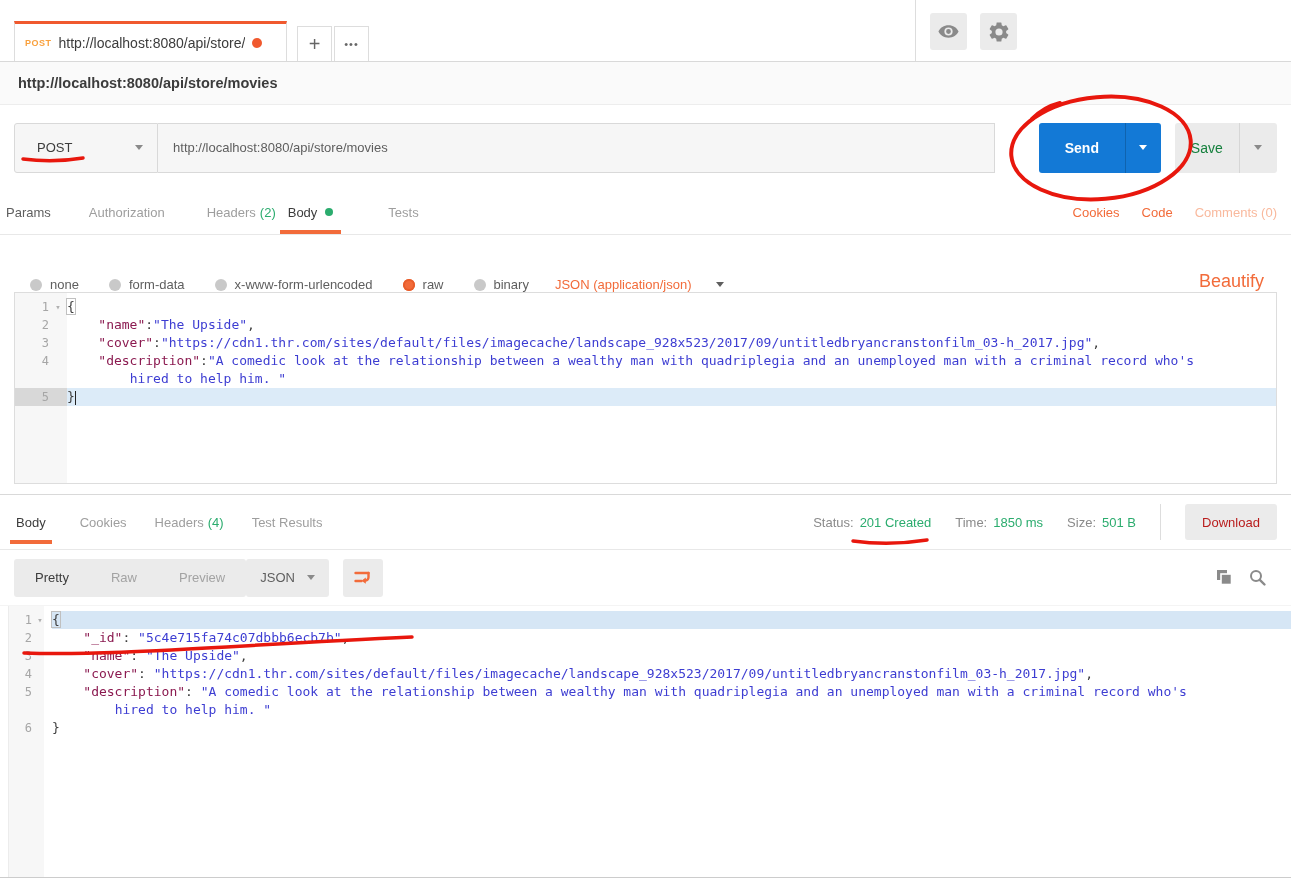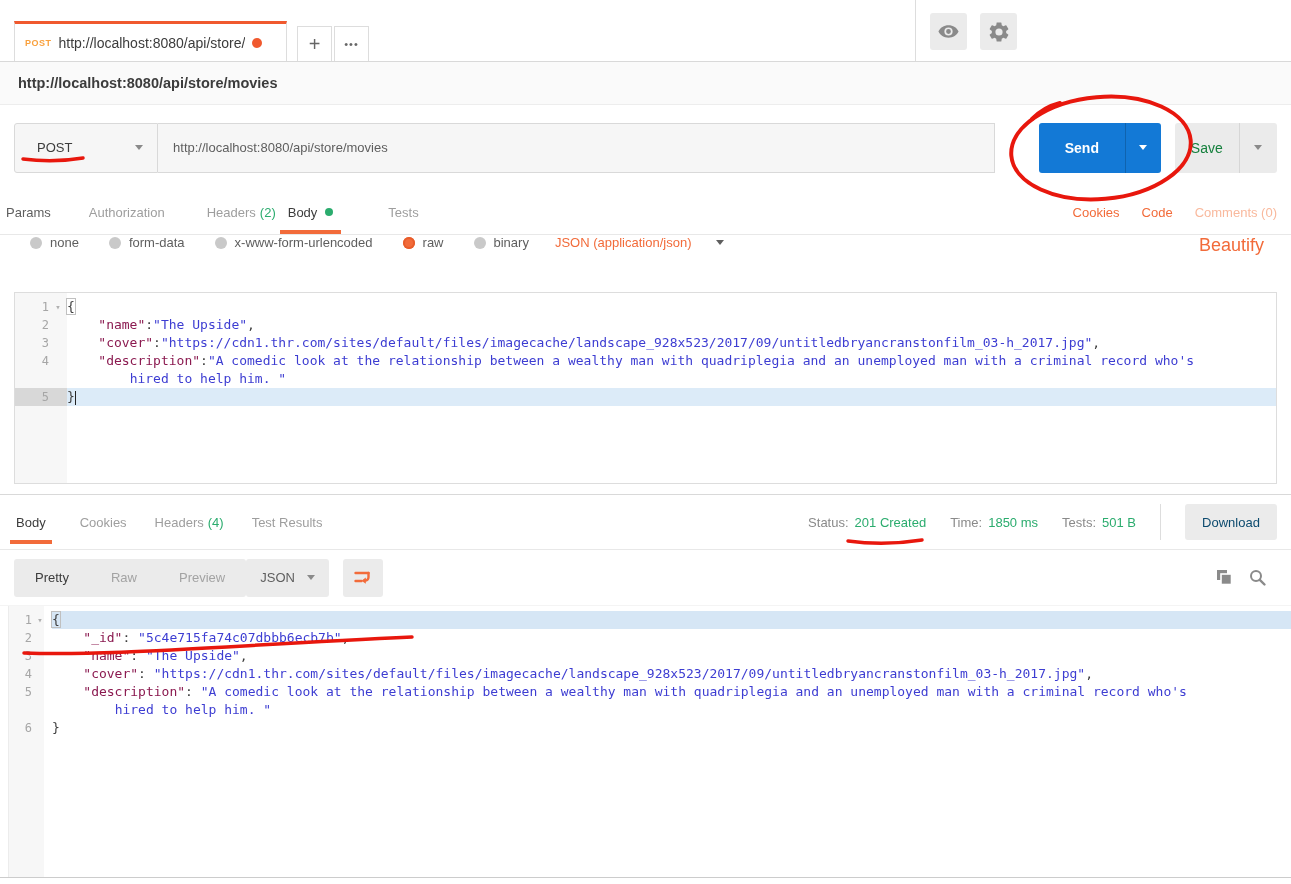--- a/index.html
+++ b/index.html
@@ -63,21 +63,21 @@
   .rtab-headers{margin-right:4px}
   .rtab-body{color:#3c3c3c;padding:0 8px;margin-right:47px}
   .rtab-pre{margin-right:37px}
   .rtab-body .dot{width:8px;height:8px;border-radius:50%;background:var(--success-green);margin-left:8px}
   .rtab-body::after{content:"";position:absolute;left:0;right:0;bottom:0;height:4px;background:var(--accent-orange)}
   .req-links{margin-left:auto;display:flex;align-items:center;gap:22px;padding-right:14px;font-size:13px}
   .lnk{color:var(--accent-orange);cursor:pointer}
   .lnk.faded{color:#f9b99d}
 
   
-  .body-type-row{height:57px;display:flex;align-items:flex-start;padding:0 14px;background:#fff}
+  .body-type-row{height:57px;display:flex;align-items:flex-end;padding:0 14px;background:#fff}
   .radio-item{display:flex;align-items:center;gap:8px;margin-left:16px;font-size:13px;color:#5e5e5e;cursor:pointer}
   .radio-item:first-child{margin-left:16px}
   .radio{width:12px;height:12px;border-radius:50%;background:#c9c9c9}
   .radio.sel{background:var(--accent-orange);box-shadow:inset 0 0 0 2px #e85d2b}
   .ctype-select{display:flex;align-items:center;gap:25px;margin-left:26px;font-size:13px;color:var(--accent-orange);cursor:pointer}
   .beautify{margin-left:auto;margin-right:13px;font-size:18px;color:var(--accent-orange);cursor:pointer}
 
   
   .editor{font-family:"DejaVu Sans Mono","Liberation Mono",monospace;font-size:13px;line-height:18px;color:#3c3c3c;position:relative}
   .gutter-bg{position:absolute;top:0;bottom:0;background:#f7f7f7;z-index:1}
@@ -104,21 +104,21 @@
   .resp-meta{height:55px;border-bottom:1px solid #e8e8e8;display:flex;align-items:stretch;background:#fff;position:relative;padding-left:10px}
   .resp-tabs{display:flex;align-items:stretch;gap:28px}
   .resp-tab{position:relative;display:flex;align-items:center;font-size:13px;color:#9e9e9e;cursor:pointer}
   .resp-tab .cnt{color:var(--success-green);margin-left:4px}
   .resp-tab-body{color:#3c3c3c;padding:0 6px}
   .resp-tab-body::after{content:"";position:absolute;left:0;right:0;bottom:5px;height:4px;background:var(--accent-orange)}
   .resp-status{margin-left:auto;display:flex;align-items:center;gap:24px;font-size:13px;padding-right:14px}
   .stat-pair{position:relative;display:flex;gap:6px;color:#8a8a8a}
   .stat-val{color:var(--success-green)}
   .vdiv{width:1px;height:36px;background:#ddd}
-  .download-btn{width:92px;height:36px;background:#ebebeb;border-radius:3px;color:#0c4a6e;font-size:13px;
+  .download-btn{width:92px;height:36px;background:#ebebeb;border-radius:3px;color:#b91c1c;font-size:13px;
     display:flex;align-items:center;justify-content:center;cursor:pointer}
 
   
   .pretty-row{height:55px;display:flex;align-items:center;padding:0 14px;background:#fff}
   .seg{display:flex;height:38px;background:#ebebeb;border-radius:3px;align-items:center}
   .seg .seg-item{padding:0 21px;font-size:13px;color:#a3a3a3;cursor:pointer}
   .seg .seg-item.on{color:#3c3c3c}
   .fmt-select{height:38px;background:#ebebeb;border-radius:3px;display:flex;align-items:center;
     gap:12px;padding:0 14px;font-size:13px;color:#5e5e5e;cursor:pointer}
   .wrap-btn{height:38px;width:40px;background:#ebebeb;border-radius:3px;margin-left:14px;display:flex;align-items:center;justify-content:center;cursor:pointer}
@@ -316,21 +316,21 @@
       <span class="stat-val">201 Created</span>
       <svg class="anno" style="left:38px;top:20px;overflow:visible" width="90" height="14">
         <path d="M2 6 Q 38 11 76 5" stroke-width="3.5"></path>
       </svg>
     </div>
     <div class="stat-pair">
       <span>Time:</span>
       <span class="stat-val">1850 ms</span>
     </div>
     <div class="stat-pair">
-      <span>Tests:</span>
+      <span>Size:</span>
       <span class="stat-val">501 B</span>
     </div>
     <div class="vdiv"></div>
     <div class="download-btn">Download</div>
   </div>
 </div>
 
 <div class="pretty-row">
   <div class="seg">
     <span class="seg-item on">Pretty</span>

